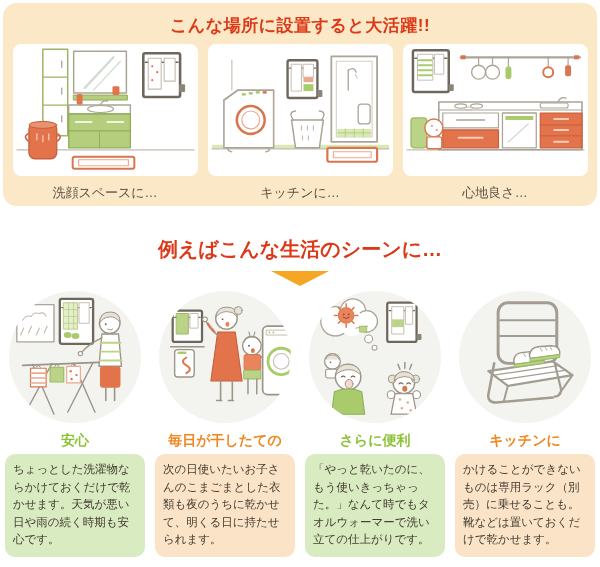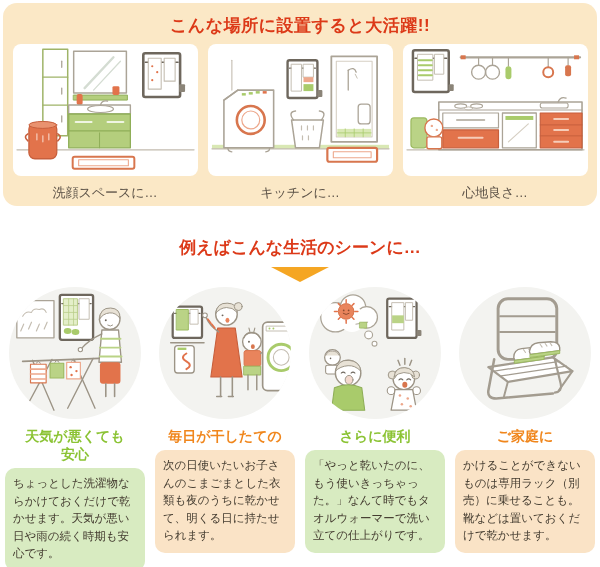--- a/index.html
+++ b/index.html
@@ -12,21 +12,21 @@
   .top-title{margin:0;padding-top:11px;text-align:center;font-size:17px;
     font-weight:bold;color:#DC3918;letter-spacing:.5px;}
   .locations{display:flex;justify-content:center;gap:10px;margin-top:7px;}
   .loc{width:185px;}
   .loc-card{height:132px;background:#ffffff;border-radius:8px;overflow:hidden;}
   .loc-card svg{width:100%;height:100%;display:block;}
   .loc-caption{text-align:center;font-size:13px;color:#5D5348;margin-top:8px;}
 
   
   .scenes{position:absolute;left:0;top:236px;width:600px;}
-  .scenes-title{margin:0;text-align:center;font-size:17px;font-weight:bold;color:#DC3918;}
+  .scenes-title{margin:0;text-align:center;font-size:20px;font-weight:bold;color:#DC3918;}
   .arrow{width:0;height:0;border-left:29px solid transparent;border-right:29px solid transparent;
     border-top:15px solid #F5A623;margin:8px auto 5px;}
   .cols{display:flex;}
   .col{width:150px;}
   .circle{width:132px;height:132px;border-radius:50%;background:#F3F3F0;margin:0 auto;overflow:hidden;}
   .circle svg{width:100%;height:100%;display:block;}
   .scene-heading{margin-top:8px;text-align:center;font-size:14px;line-height:18px;font-weight:bold;}
   .scene-heading.green{color:#8BC334;}
   .scene-heading.orange{color:#F0861C;}
   .scene-heading span{display:block;}
@@ -251,21 +251,20 @@
             <path d="M47 77 q2 -4 4 0" stroke="#9C9486" stroke-width="1"></path>
             <rect x="42" y="78" width="14" height="15" fill="#BAD386" stroke="#9BB95F" stroke-width="1.1"></rect>
             <path d="M64 76 q2 -4 4 0" stroke="#9C9486" stroke-width="1"></path>
             <rect x="59" y="77" width="14" height="17" fill="#fff" stroke="#EDA88C" stroke-width="1.2"></rect>
             <circle cx="63" cy="82" r="1.2" fill="#E2734B"></circle>
               <circle cx="69" cy="86" r="1.2" fill="#E2734B"></circle>
               <circle cx="64" cy="90" r="1.2" fill="#E2734B"></circle>
           </svg>
         </div>
         <div class="scene-heading green">
-          <span>天気が悪くても</span>
           <span>安心</span>
         </div>
         <div class="scene-box green">ちょっとした洗濯物ならかけておくだけで乾かせます。天気が悪い日や雨の続く時期も安心です。</div>
       </div>
 
       <div class="col">
         <div class="circle">
           <svg viewBox="0 0 135 135" fill="none" stroke-linecap="round" stroke-linejoin="round">
             <rect x="14" y="20" width="30" height="32" rx="2" fill="#fff" stroke="#6E675D" stroke-width="2.3"></rect>
             <line x1="16" y1="27" x2="42" y2="27" stroke="#6E675D" stroke-width="1.2"></line>
@@ -397,21 +396,21 @@
             <line x1="71" y1="63" x2="73" y2="66" stroke="#C4BDB1" stroke-width="1.1"></line>
             <line x1="76" y1="62.5" x2="78" y2="65.5" stroke="#C4BDB1" stroke-width="1.1"></line>
             <path d="M72 66 Q73 58 81 57 L94 56 Q102 56 103 62 L103 65 L73 69 Z" fill="#fff" stroke="#9C9486" stroke-width="1.4"></path>
             <path d="M73 69 L103 65 L103 68 L73 72 Z" fill="#BAD386" stroke="#9BB95F" stroke-width="1"></path>
             <line x1="83" y1="58.5" x2="85" y2="61.5" stroke="#C4BDB1" stroke-width="1.1"></line>
             <line x1="88" y1="57.5" x2="90" y2="60.5" stroke="#C4BDB1" stroke-width="1.1"></line>
             <line x1="93" y1="57" x2="95" y2="60" stroke="#C4BDB1" stroke-width="1.1"></line>
           </svg>
         </div>
         <div class="scene-heading orange">
-          <span>ご家庭に</span>
+          <span>キッチンに</span>
         </div>
         <div class="scene-box peach">かけることができないものは専用ラック（別売）に乗せることも。靴などは置いておくだけで乾かせます。</div>
       </div>
 
     </div>
   </section>
 
 </div>
 
 </body></html>

